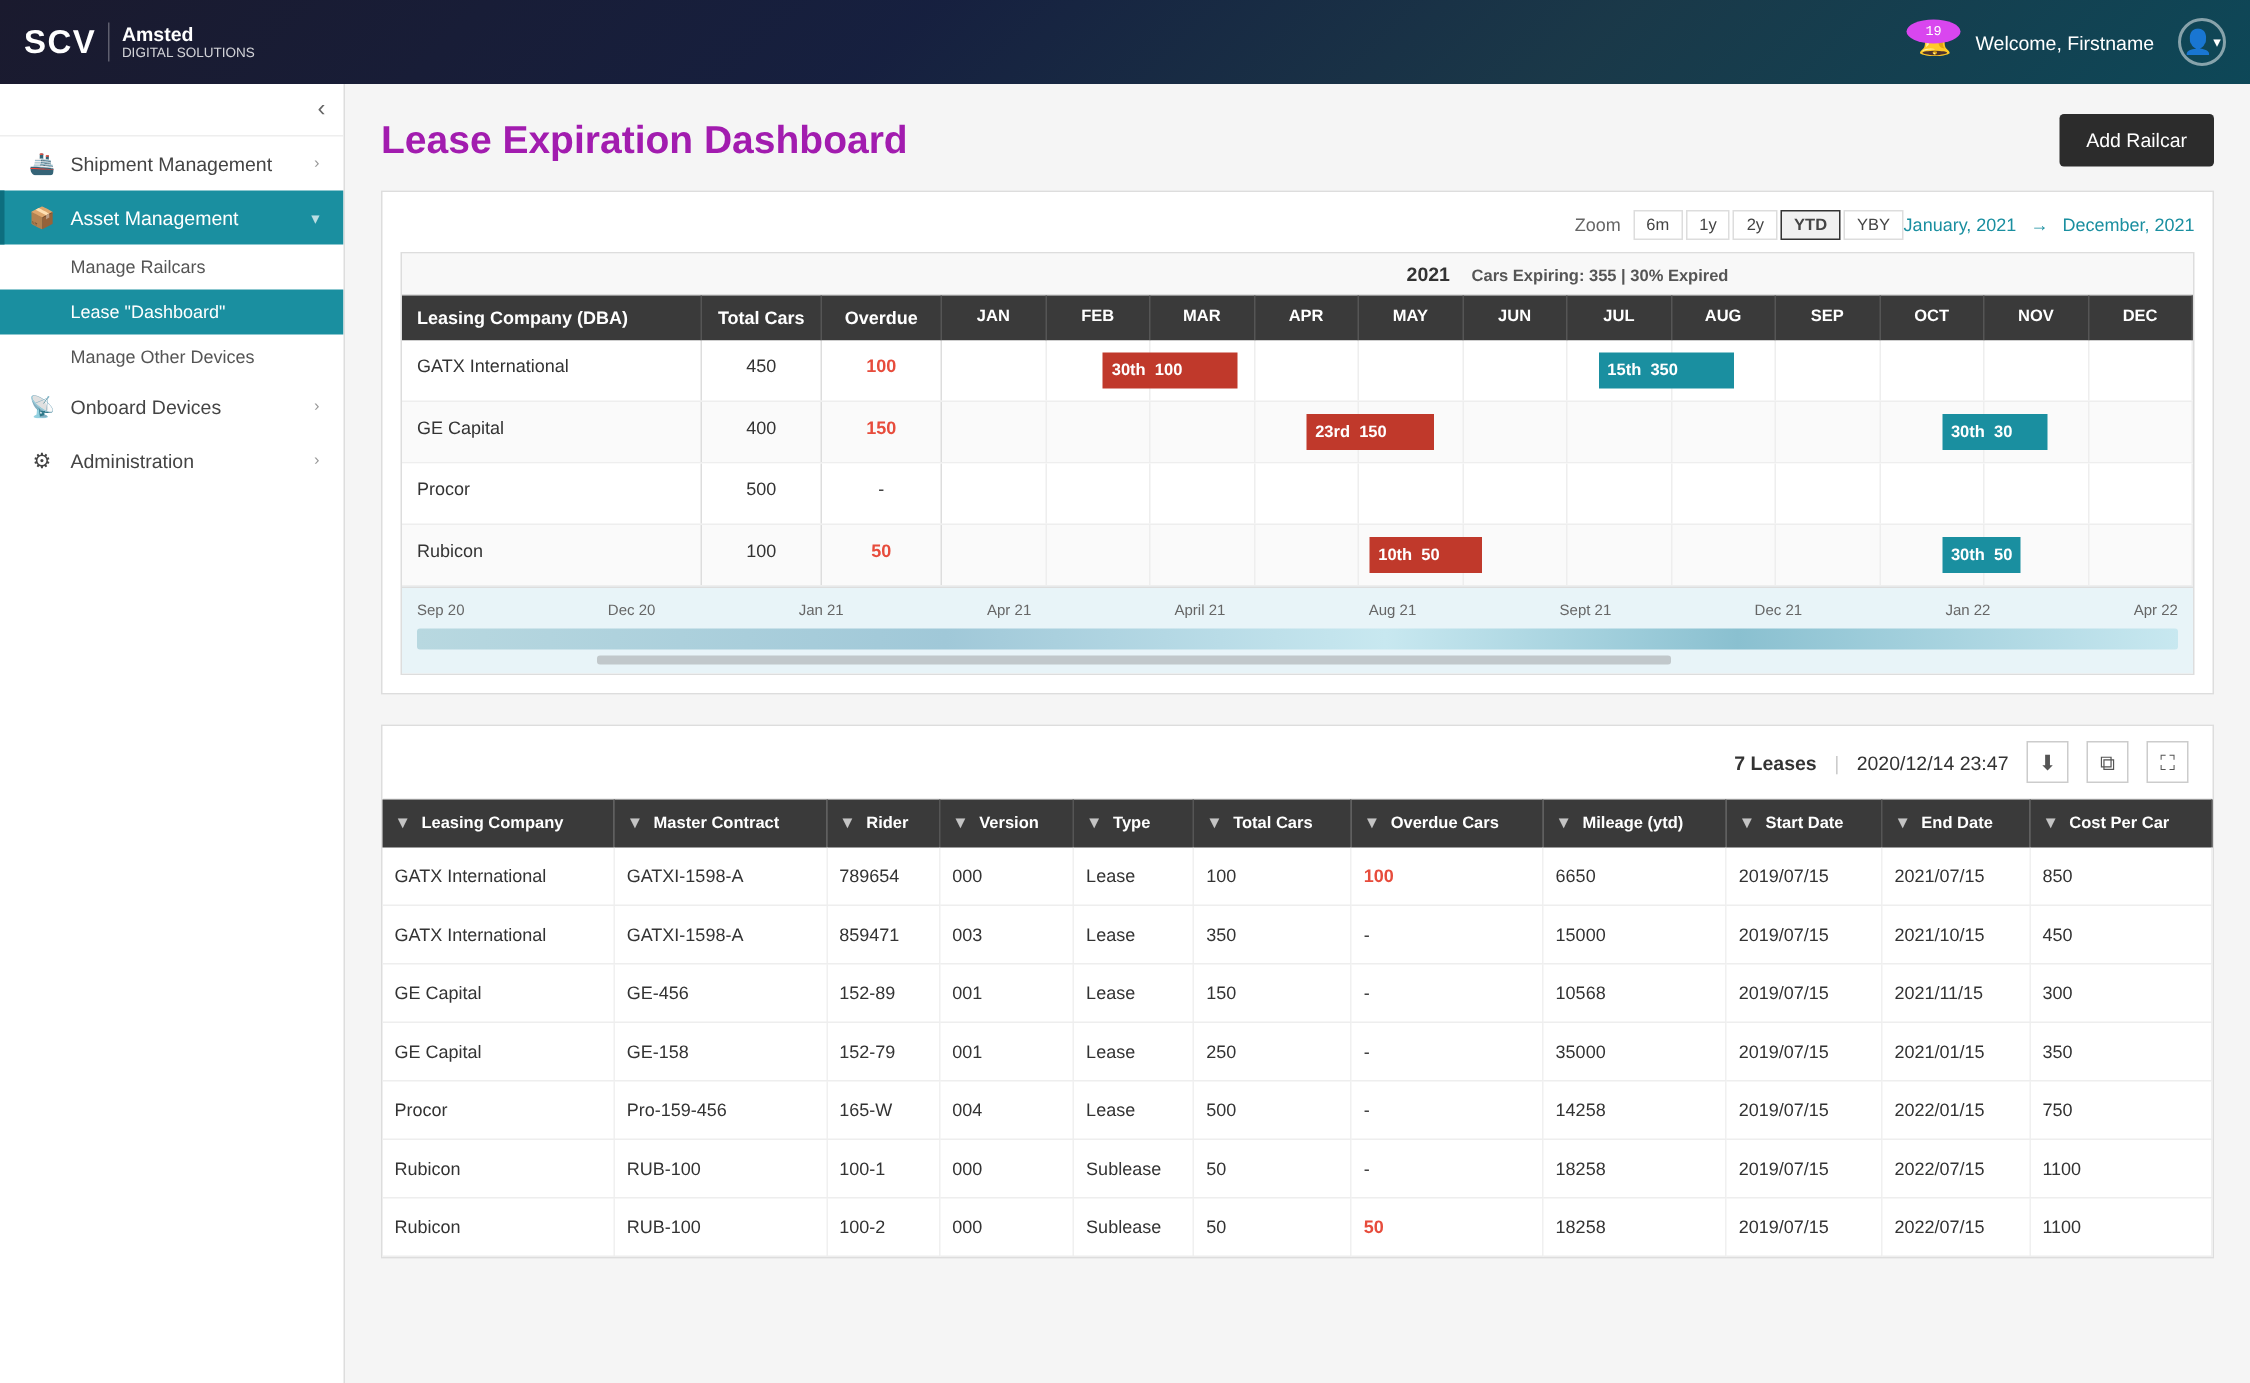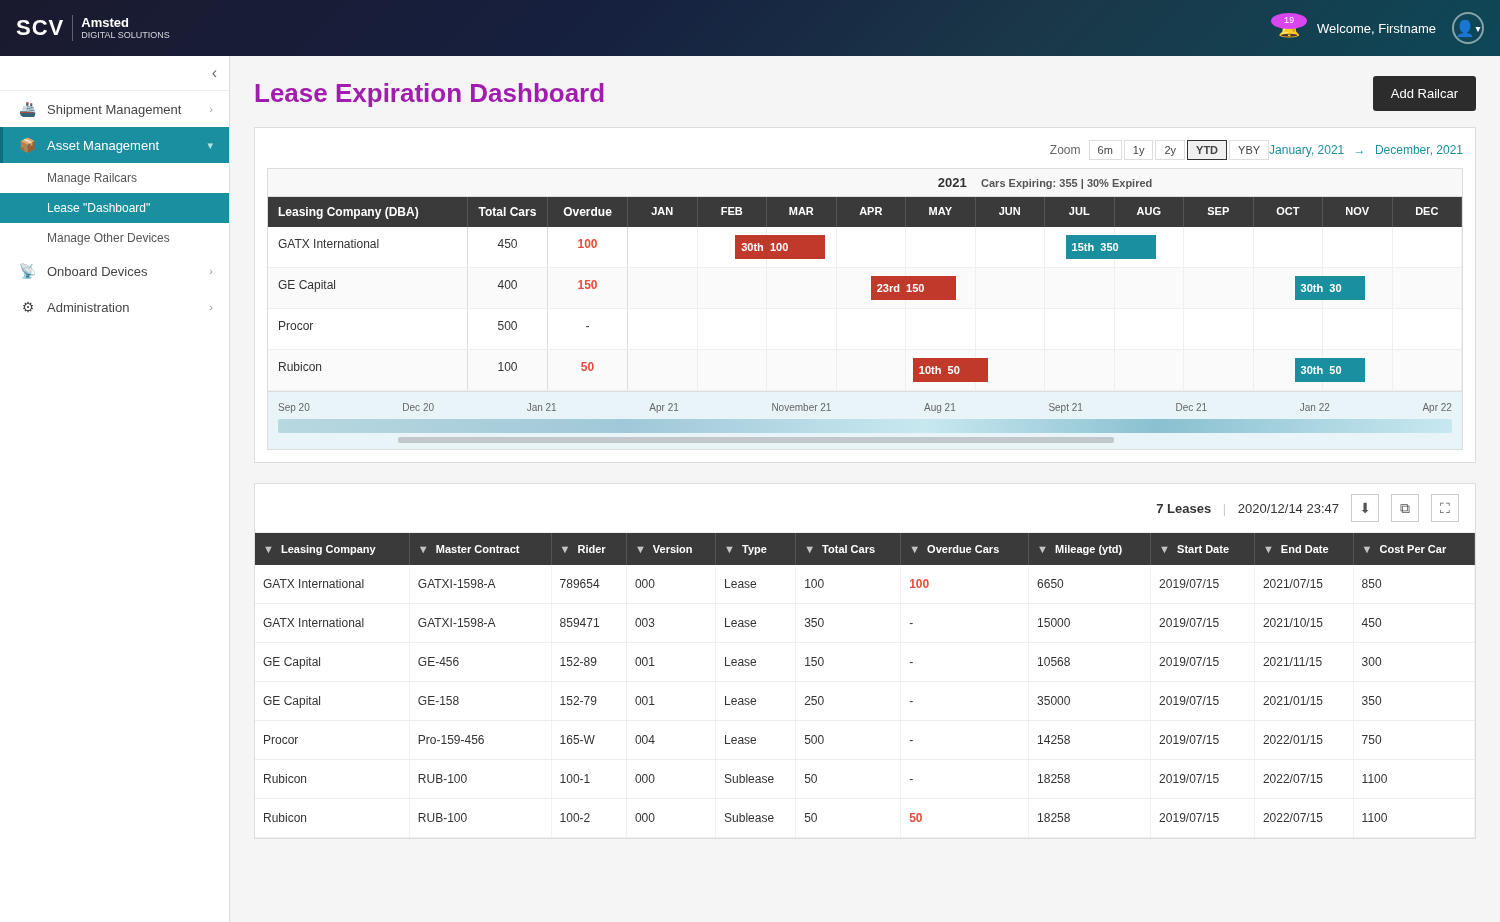--- a/index.html
+++ b/index.html
@@ -593,34 +593,34 @@
             <div class="gantt-month-cell"></div>
             <div class="gantt-month-cell"></div>
             <div class="gantt-month-cell" style="position:relative;">
               <div class="gantt-bar red" style="left:10%; width:75px;">10th &nbsp;50</div>
             </div>
             <div class="gantt-month-cell"></div>
             <div class="gantt-month-cell"></div>
             <div class="gantt-month-cell"></div>
             <div class="gantt-month-cell"></div>
             <div class="gantt-month-cell" style="position:relative;">
-              <div class="gantt-bar teal" style="left:60%; width:70px;">30th &nbsp;50</div>
+              <div class="gantt-bar teal" style="left:60%; width:52px;">30th &nbsp;50</div>
             </div>
             <div class="gantt-month-cell"></div>
             <div class="gantt-month-cell"></div>
           </div>
         </div>
 
         <div class="timeline-section">
           <div class="timeline-track">
             <span>Sep 20</span>
             <span>Dec 20</span>
             <span>Jan 21</span>
             <span>Apr 21</span>
-            <span>November 21</span>
+            <span>April 21</span>
             <span>Aug 21</span>
             <span>Sept 21</span>
             <span>Dec 21</span>
             <span>Jan 22</span>
             <span>Apr 22</span>
           </div>
           <div style="height:14px; background:linear-gradient(to right, #b8d8e0 0%, #a0c8d8 30%, #c8e8f0 55%, #8ac0d0 75%, #c8e8f0 100%); margin:4px 10px; border-radius:2px;"></div>
           <div style="height:6px; background:#888; margin:2px 10px 2px 130px; width:60%; border-radius:2px; opacity:0.4;"></div>
         </div>
       </div>

